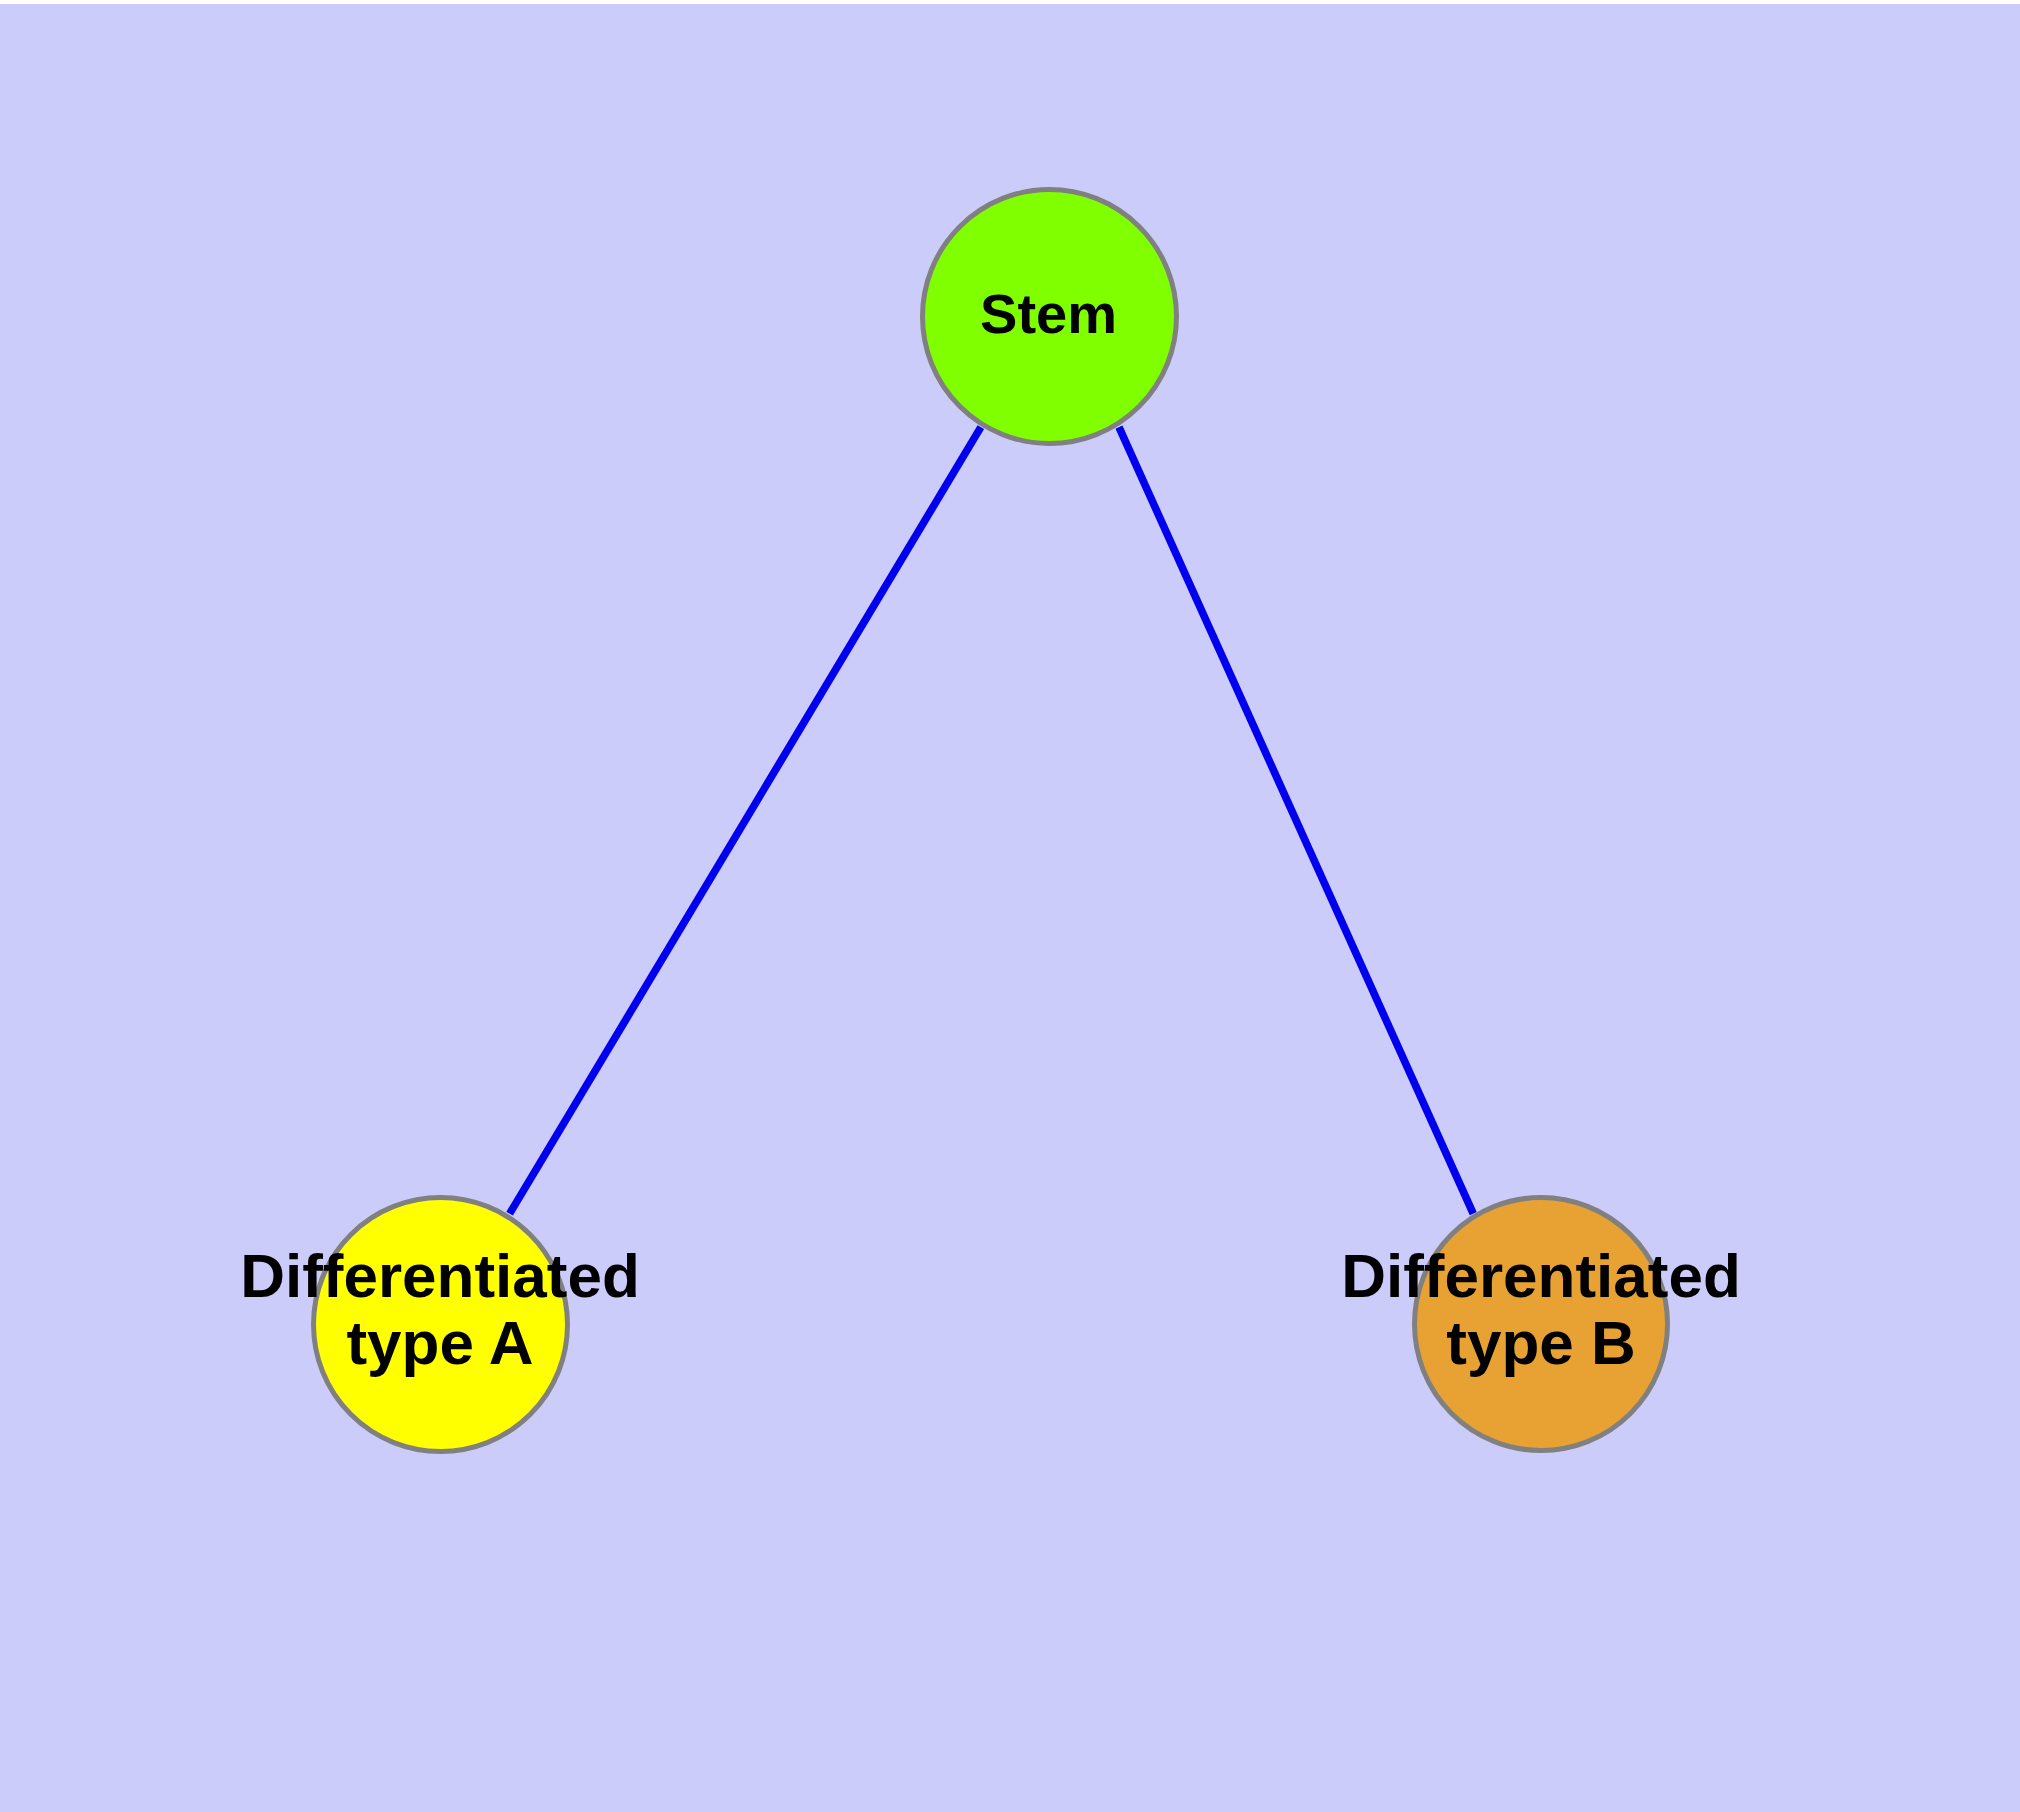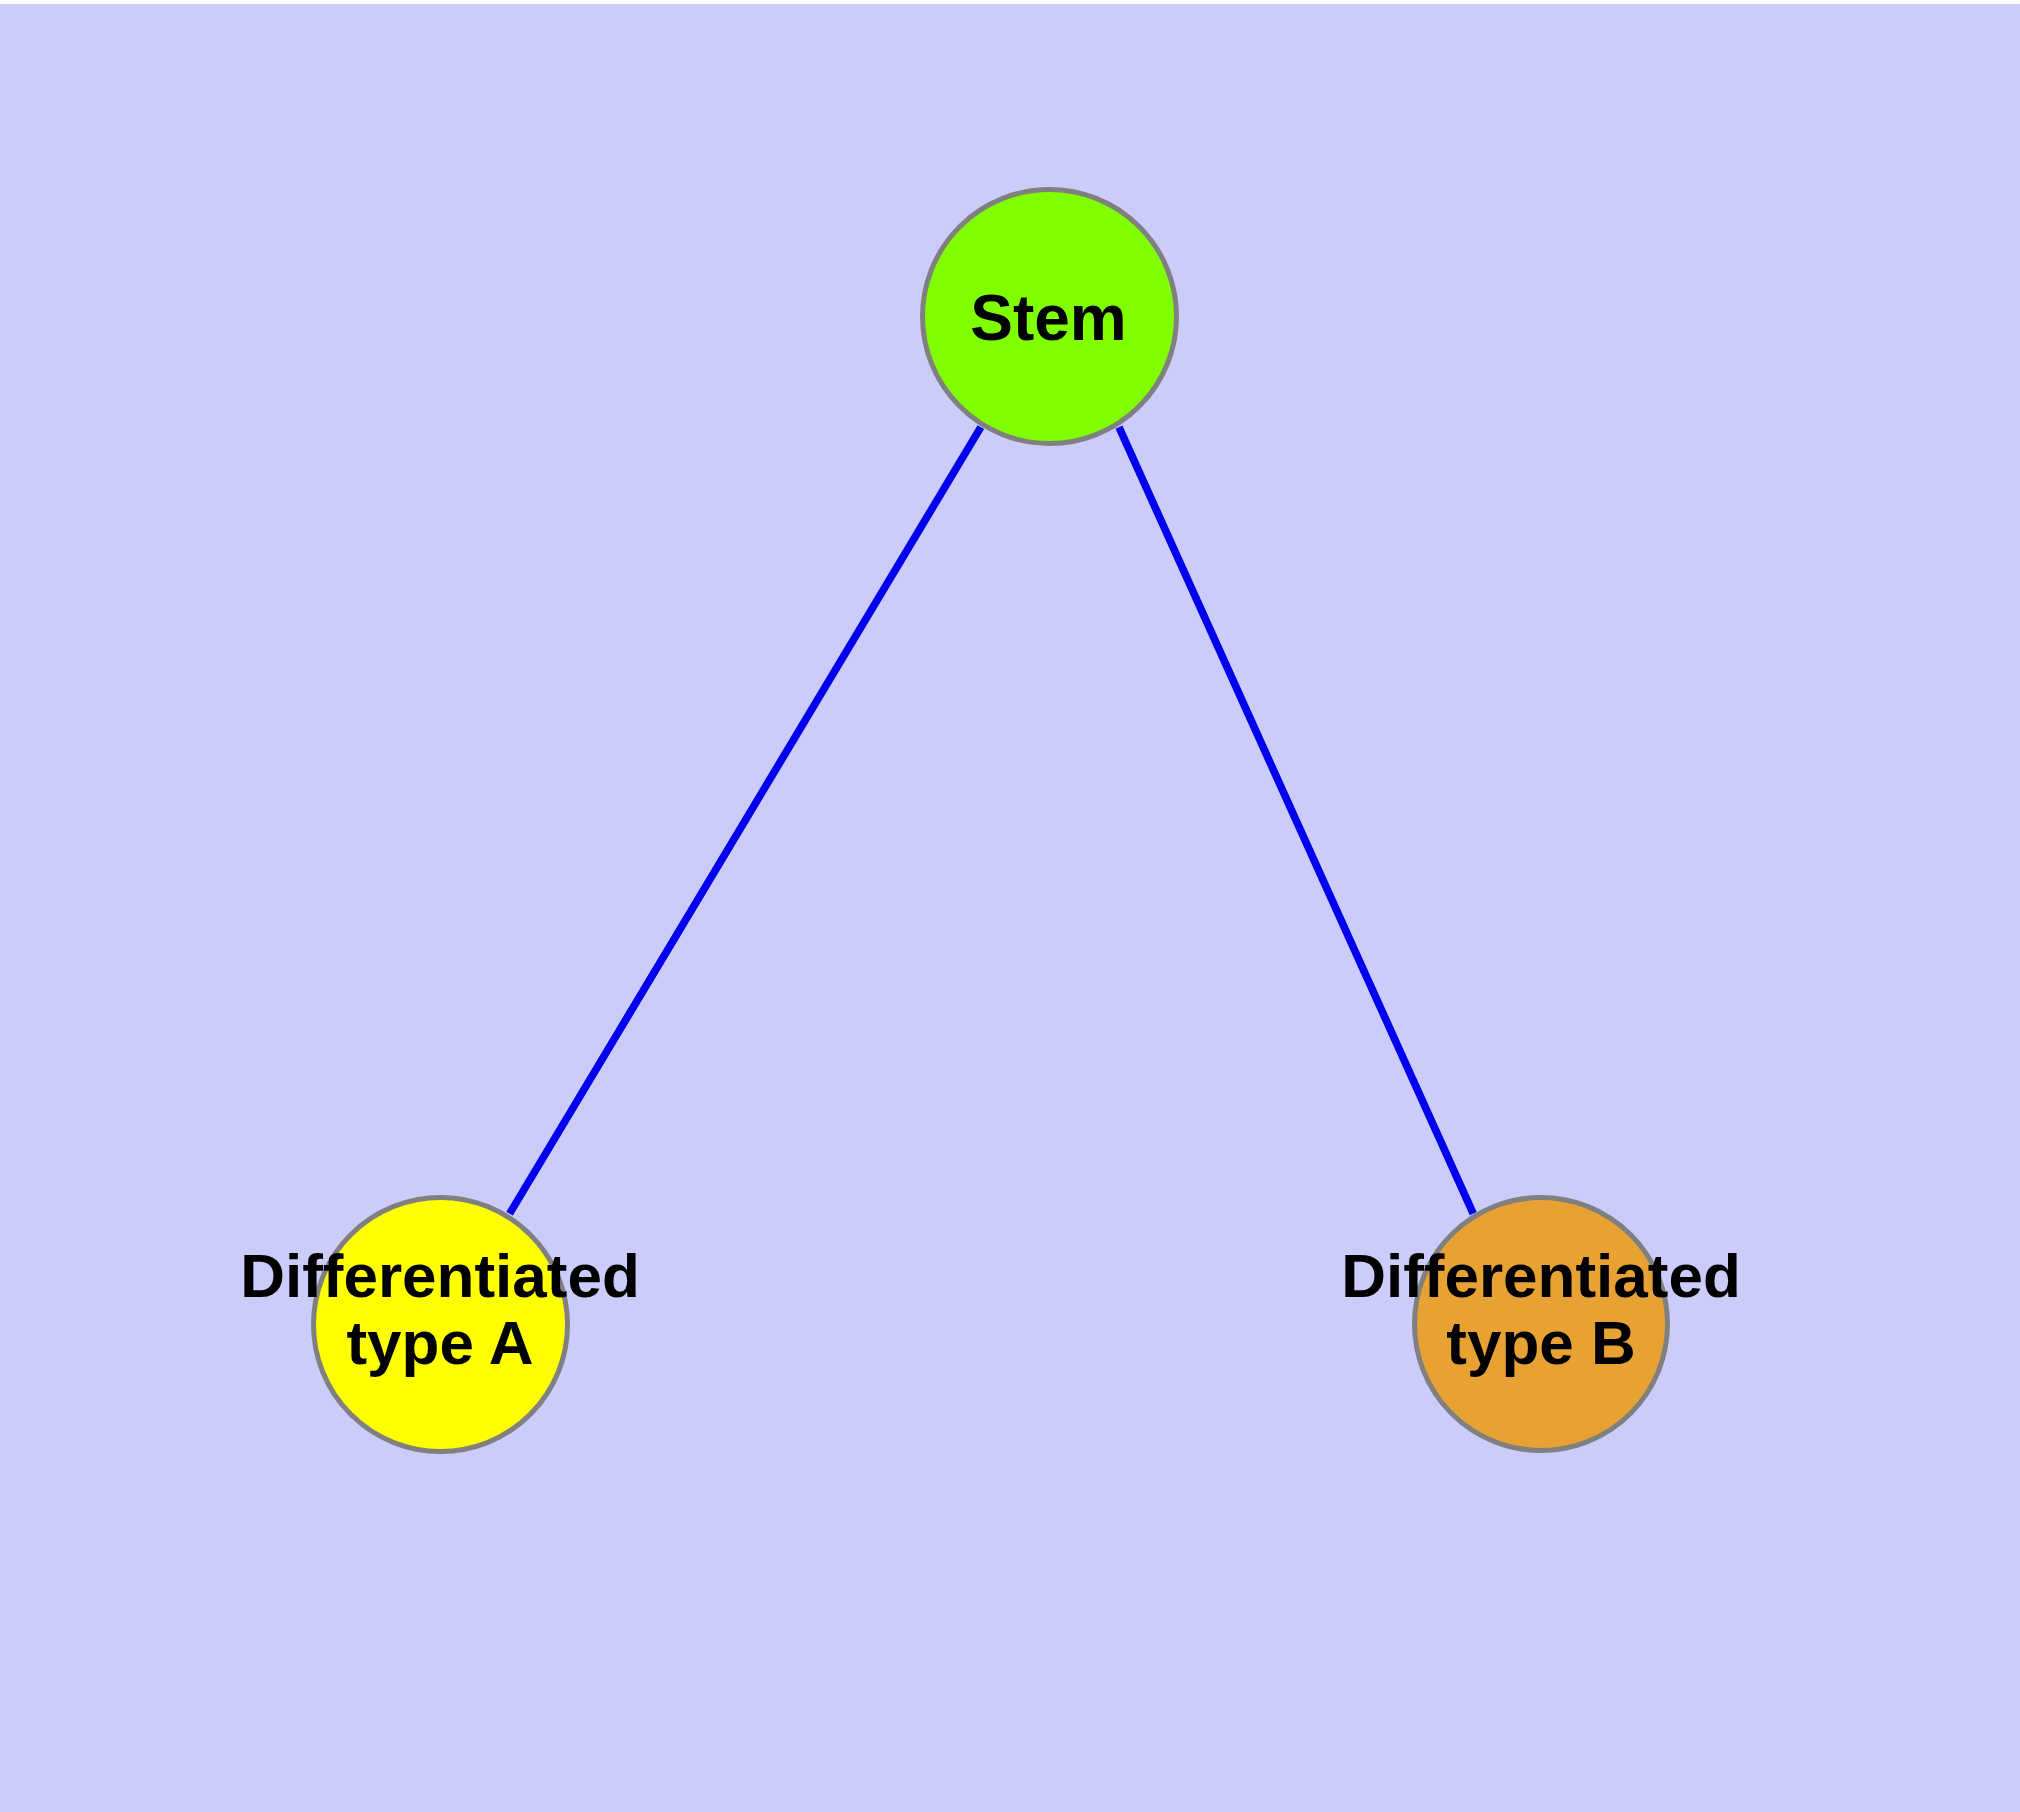--- a/index.html
+++ b/index.html
@@ -49,21 +49,21 @@
     left: 920px;
     top: 187px;
     width: 259px;
     height: 259px;
     background: #80ff00;
   }
   #label-stem {
     left: 794px;
     top: 284px;
     width: 509px;
-    font-size: 64px;
+    font-size: 56px;
   }
   #node-diff-a {
     left: 311px;
     top: 1195px;
     width: 259px;
     height: 259px;
     background: #ffff00;
   }
   #label-diff-a {
     left: 101px;

